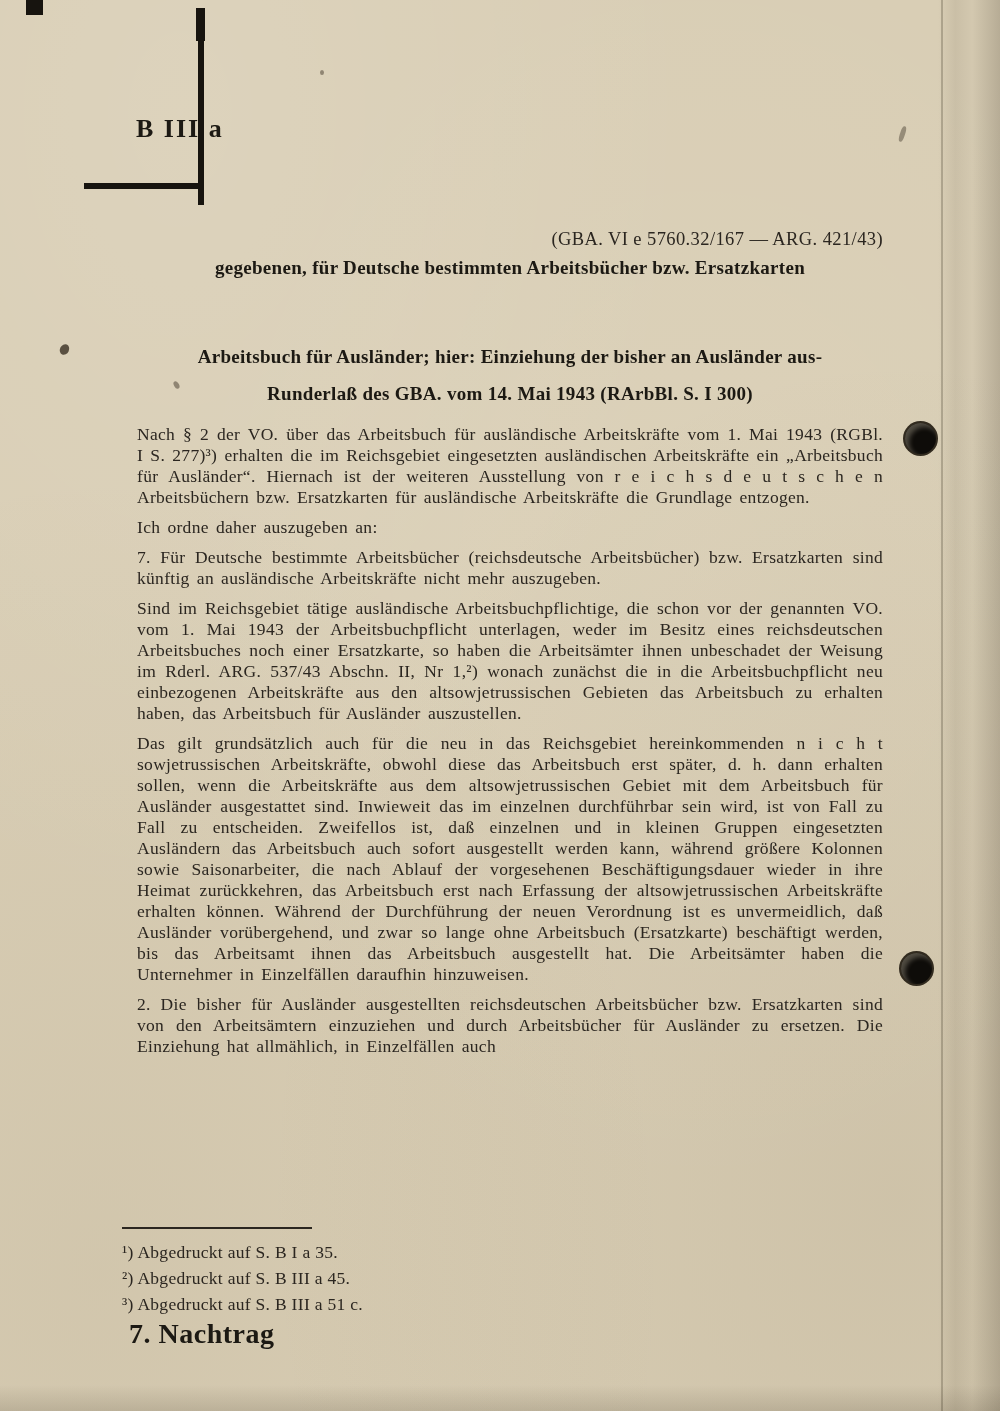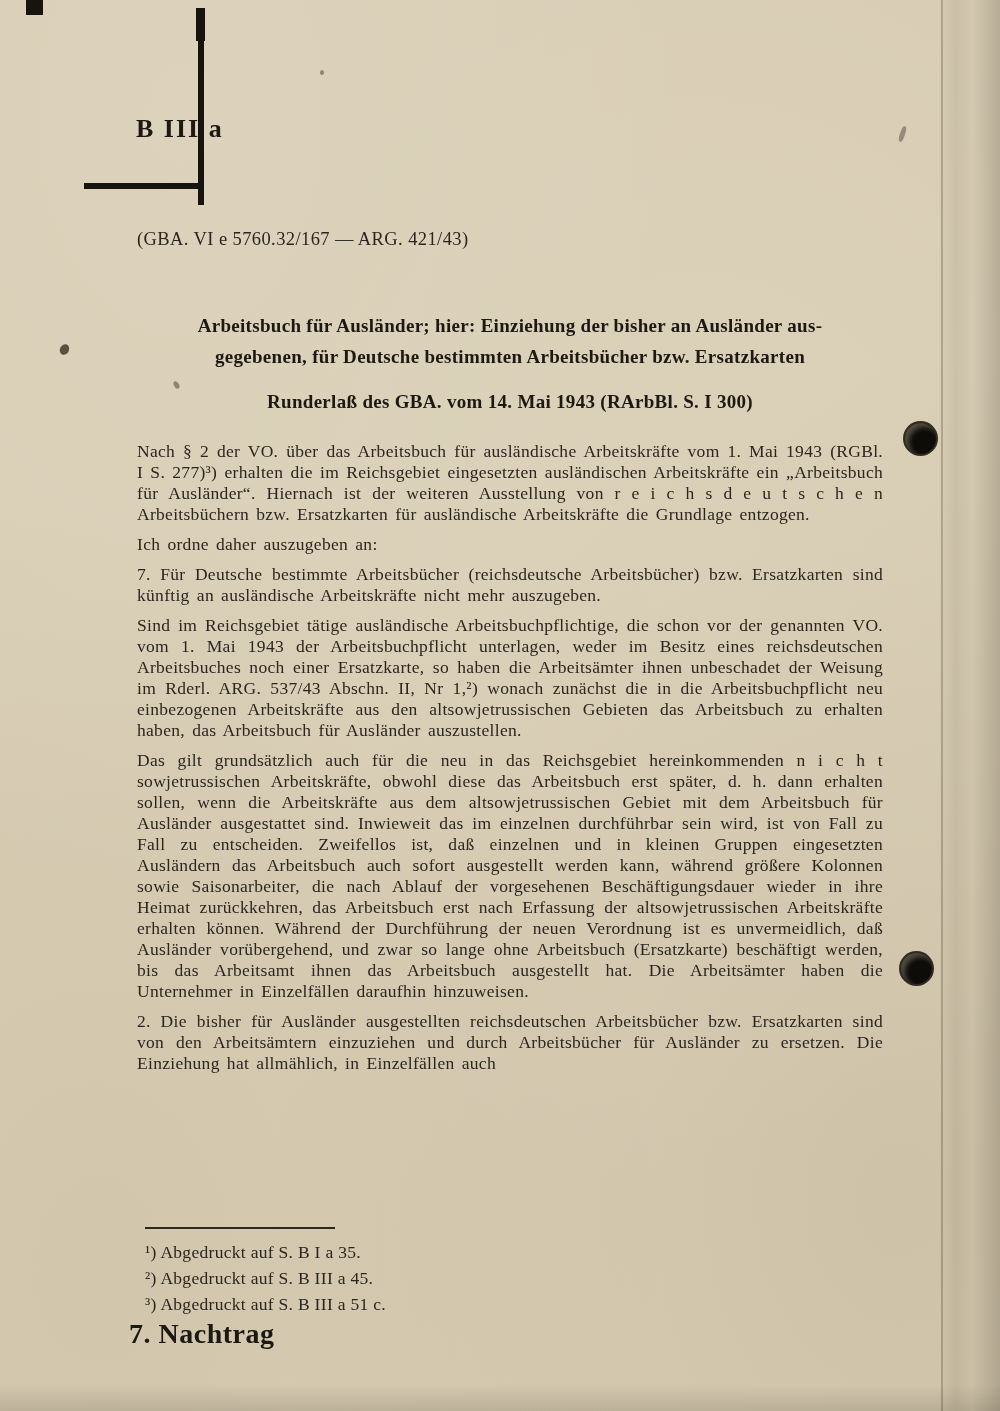--- a/index.html
+++ b/index.html
@@ -53,40 +53,40 @@
     overflow:hidden;
     text-align:justify;
     hyphens:auto;
   }
   .p-lg {
     font-size:18.5px; line-height:26px; letter-spacing:0.3px; word-spacing:2.5px;
     margin-bottom:14px;
   }
   .reference {
     font-size:18.5px; line-height:26px; letter-spacing:0.4px;
-    text-align:left; margin-bottom:0;
+    text-align:right; margin-bottom:0;
   }
   .heading {
     margin-top:58px; text-align:center;
     font-weight:bold; font-size:19px; line-height:31px;
     letter-spacing:0.3px; color:#1c1913;
   }
   .subheading {
-    margin-top:17px; text-align:center;
+    margin-top:9px; text-align:center;
     font-weight:bold; font-size:19px; line-height:26px;
     letter-spacing:0.3px; color:#1c1913;font-family:Liberation Serif, serif;
   }
   .body-p {
     font-size:17.5px; line-height:21px; letter-spacing:0.3px; word-spacing:2.5px;
     margin-top:9px;
   }
-  .body-p.first { margin-top:26px; }
+  .body-p.first { margin-top:17px; }
 
   .footnotes {
-    position:absolute; left:145px; top:1227px; width:746px;
+    position:absolute; left:122px; top:1227px; width:746px;
     font-size:17.5px; letter-spacing:0.3px;
   }
   .footnote-rule { width:190px; height:2px; background:#2b2620; margin-bottom:10px; }
   .footnote { line-height:26px; }
 
   .footer-label {
     position:absolute; left:129px; top:1318px;
     font-size:28px; font-weight:bold; letter-spacing:0.5px; color:#1c1913;
   }
 
@@ -115,22 +115,22 @@
   <div class="rule-vert"></div>
   <div class="rule-horiz"></div>
 
   <div class="section-label">B III a</div>
 
 
   <div class="main-column">
 
     <div class="reference">(GBA. VI e 5760.32/167 — ARG. 421/43)</div>
 
+    <div class="heading" style="margin-top:0;">gegebenen, für Deutsche bestimmten Arbeitsbücher bzw. Ersatzkarten</div>
     <div class="heading">Arbeitsbuch für Ausländer; hier: Einziehung der bisher an Ausländer aus-</div>
-    <div class="heading" style="margin-top:0;">gegebenen, für Deutsche bestimmten Arbeitsbücher bzw. Ersatzkarten</div>
     <div class="subheading">Runderlaß des GBA. vom 14. Mai 1943 (RArbBl. S. I 300)</div>
 
     <div class="body-p first">Nach § 2 der VO. über das Arbeitsbuch für ausländische Arbeitskräfte vom 1. Mai 1943 (RGBl. I S. 277)³) erhalten die im Reichsgebiet eingesetzten ausländischen Arbeitskräfte ein „Arbeitsbuch für Ausländer“. Hiernach ist der weiteren Ausstellung von r e i c h s d e u t s c h e n Arbeitsbüchern bzw. Ersatzkarten für ausländische Arbeitskräfte die Grundlage entzogen.</div>
     <div class="body-p">Ich ordne daher auszugeben an:</div>
     <div class="body-p">7. Für Deutsche bestimmte Arbeitsbücher (reichsdeutsche Arbeitsbücher) bzw. Ersatzkarten sind künftig an ausländische Arbeitskräfte nicht mehr auszugeben.</div>
     <div class="body-p">Sind im Reichsgebiet tätige ausländische Arbeitsbuchpflichtige, die schon vor der genannten VO. vom 1. Mai 1943 der Arbeitsbuchpflicht unterlagen, weder im Besitz eines reichsdeutschen Arbeitsbuches noch einer Ersatzkarte, so haben die Arbeitsämter ihnen unbeschadet der Weisung im Rderl. ARG. 537/43 Abschn. II, Nr 1,²) wonach zunächst die in die Arbeitsbuchpflicht neu einbezogenen Arbeitskräfte aus den altsowjetrussischen Gebieten das Arbeitsbuch zu erhalten haben, das Arbeitsbuch für Ausländer auszustellen.</div>
     <div class="body-p">Das gilt grundsätzlich auch für die neu in das Reichsgebiet hereinkommenden n i c h t sowjetrussischen Arbeitskräfte, obwohl diese das Arbeitsbuch erst später, d. h. dann erhalten sollen, wenn die Arbeitskräfte aus dem altsowjetrussischen Gebiet mit dem Arbeitsbuch für Ausländer ausgestattet sind. Inwieweit das im einzelnen durchführbar sein wird, ist von Fall zu Fall zu entscheiden. Zweifellos ist, daß einzelnen und in kleinen Gruppen eingesetzten Ausländern das Arbeitsbuch auch sofort ausgestellt werden kann, während größere Kolonnen sowie Saisonarbeiter, die nach Ablauf der vorgesehenen Beschäftigungsdauer wieder in ihre Heimat zurückkehren, das Arbeitsbuch erst nach Erfassung der altsowjetrussischen Arbeitskräfte erhalten können. Während der Durchführung der neuen Verordnung ist es unvermeidlich, daß Ausländer vorübergehend, und zwar so lange ohne Arbeitsbuch (Ersatzkarte) beschäftigt werden, bis das Arbeitsamt ihnen das Arbeitsbuch ausgestellt hat. Die Arbeitsämter haben die Unternehmer in Einzelfällen daraufhin hinzuweisen.</div>
     <div class="body-p">2. Die bisher für Ausländer ausgestellten reichsdeutschen Arbeitsbücher bzw. Ersatzkarten sind von den Arbeitsämtern einzuziehen und durch Arbeitsbücher für Ausländer zu ersetzen. Die Einziehung hat allmählich, in Einzelfällen auch</div>
   </div>
 

